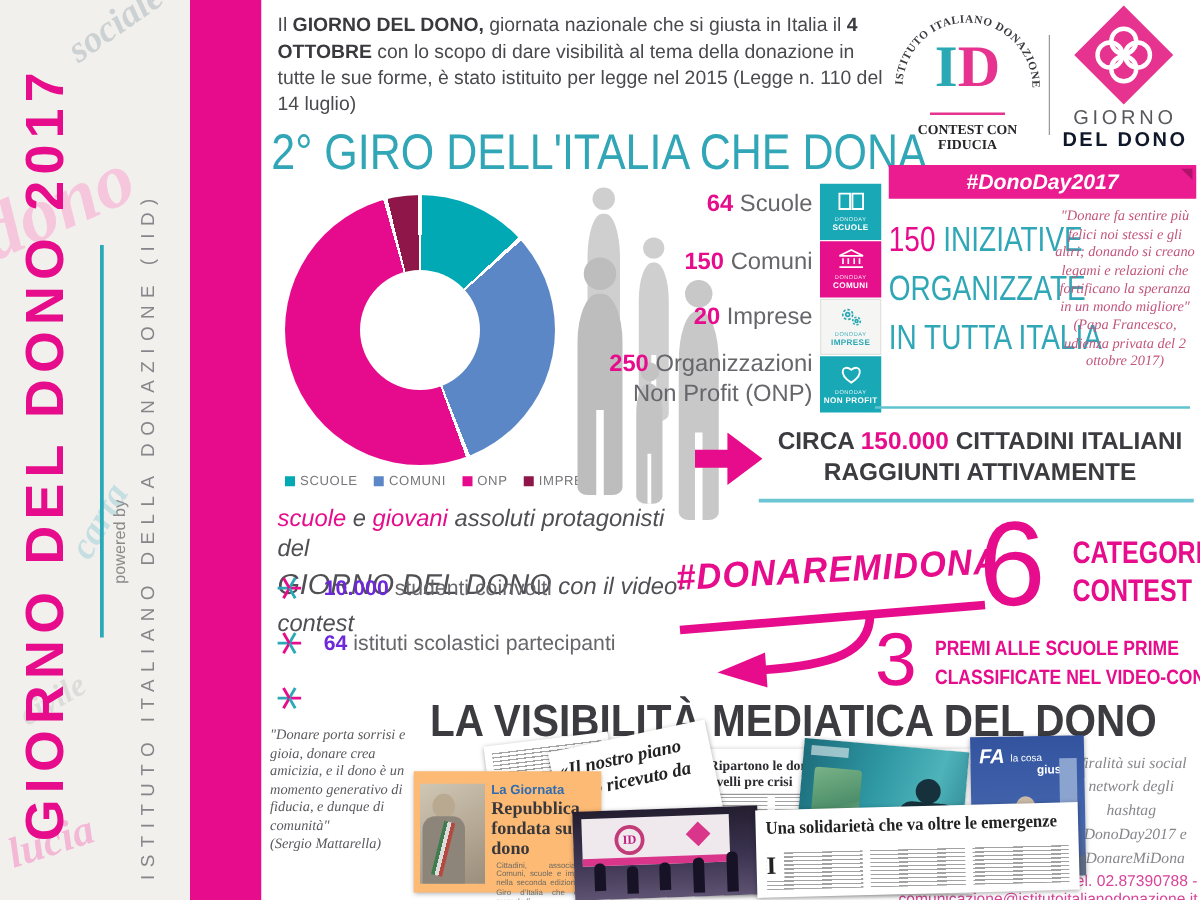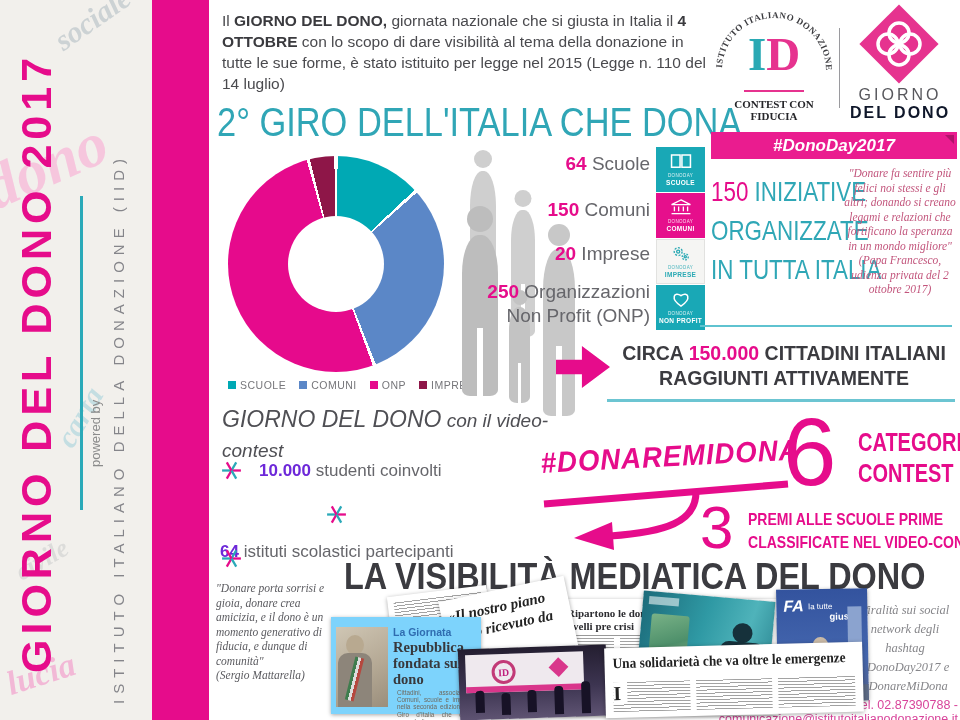--- a/index.html
+++ b/index.html
@@ -104,21 +104,21 @@
   .matta-q { position:absolute; left:216px; top:581px; width:124px; font-size:11.5px; line-height:14.5px; color:#5a5a5f; }
   .social-note { position:absolute; left:851px; top:601px; width:108px; text-align:center; font-size:12.5px; line-height:19px; color:#86868a; }
   .footer { position:absolute; left:556px; top:698px; width:402px; text-align:right; font-size:12.5px; color:#d8449a; }
 
   
   .card { position:absolute; background:#fff; box-shadow:0 1px 4px rgba(0,0,0,.35); }
   .ftext { background-image:repeating-linear-gradient(0deg, rgba(70,70,70,.5) 0 1px, transparent 1px 3.2px); }
   .c-tiny { left:390px; top:591px; width:100px; height:58px; transform:rotate(-7deg); z-index:1; padding:6px; }
   .c-nostro { left:446px; top:588px; width:128px; height:88px; transform:rotate(-12deg); z-index:2; padding:8px 6px; overflow:hidden;
               font-family:"Liberation Serif", serif; font-weight:bold; font-style:italic; font-size:15px; line-height:19px; color:#222; }
-  .c-giornata { left:331px; top:617px; width:150px; height:97px; background:#7dd3fc; z-index:3; }
+  .c-giornata { left:331px; top:617px; width:150px; height:97px; background:#fdba74; z-index:3; }
   .gio-img { position:absolute; left:5px; top:10px; width:52px; height:80px; background:linear-gradient(150deg,#cfc6b4,#b5a995 55%,#9a8e7c); overflow:hidden; }
   .gio-head { position:absolute; left:10px; top:8px; width:18px; height:20px; border-radius:50%; background:#b8a990; }
   .gio-body { position:absolute; left:2px; top:26px; width:34px; height:54px; border-radius:10px 10px 0 0; background:#8d857a; }
   .gio-sash { position:absolute; left:14px; top:30px; width:9px; height:44px; transform:rotate(14deg); background:linear-gradient(90deg,#3f7d4e 33%,#ddd 33% 66%,#b5483f 66%); }
   .gio-kick { position:absolute; left:62px; top:9px; font-size:10.5px; font-weight:bold; color:#2f6cb0; }
   .gio-head-line { position:absolute; left:62px; top:22px; width:84px; font-family:"Liberation Serif", serif; font-weight:bold; font-size:14.5px; line-height:16px; color:#38383c; }
   .gio-body-txt { position:absolute; left:66px; top:72px; width:78px; font-size:6.3px; line-height:7.2px; color:#6e6a60; text-align:justify; }
   .c-stage { left:459px; top:647px; width:148px; height:71px; transform:rotate(-2deg); z-index:4; background:linear-gradient(180deg,#241e30,#3c3450 55%,#5e5372); overflow:hidden; }
   .stage-back { position:absolute; left:7px; top:6px; width:118px; height:38px; background:#efe9ee; }
   .stage-ring { position:absolute; left:26px; top:6px; width:24px; height:24px; border:3px solid #c23a77; border-radius:50%; color:#c01f7d; font-family:"Liberation Serif", serif; font-weight:bold; font-size:10px; text-align:center; line-height:19px; }
@@ -295,36 +295,37 @@
 
   <div class="iniz"><b>150</b><span> INIZIATIVE</span><br><span>ORGANIZZATE</span><br><span>IN TUTTA ITALIA</span></div>
   <div class="papa-q quote"><span>"Donare fa sentire più felici noi stessi e gli altri; donando si creano legami e relazioni che fortificano la speranza in un mondo migliore"</span><br><span>(Papa Francesco, udienza privata del 2 ottobre 2017)</span></div>
   <div class="teal-line1"></div>
 
   <div class="arrow-right"></div>
   <div class="reach"><span>CIRCA </span><b>150.000</b><span> CITTADINI ITALIANI RAGGIUNTI ATTIVAMENTE</span></div>
   <div class="teal-line2"></div>
 
   <div class="cintro">
+    <div class="l1"><span class="mag">scuole</span><span> e </span><span class="mag">giovani</span><span> assoluti protagonisti del</span></div>
     <div class="l2"><span class="big">GIORNO DEL DONO</span><span> con il video-contest</span></div>
   </div>
   <div class="bullet" style="top:459px;">
     <svg width="23" height="23" viewBox="0 0 22 22">
         <g stroke-width="2.2">
           <line x1="11" y1="11" x2="20" y2="11" stroke="#e60c8b"></line>
           <line x1="11" y1="11" x2="2" y2="11" stroke="#2aa9b8"></line>
           <line x1="11" y1="11" x2="15.5" y2="3.2" stroke="#2aa9b8"></line>
           <line x1="11" y1="11" x2="6.5" y2="18.8" stroke="#e60c8b"></line>
           <line x1="11" y1="11" x2="15.5" y2="18.8" stroke="#2aa9b8"></line>
           <line x1="11" y1="11" x2="6.5" y2="3.2" stroke="#e60c8b"></line>
         </g>
       </svg>
     <span class="txt"><b>10.000</b> <span>studenti coinvolti</span></span>
   </div>
-  <div class="bullet" style="top:503px;flex-direction:column;">
+  <div class="bullet" style="top:503px;">
     <svg width="23" height="23" viewBox="0 0 22 22">
         <g stroke-width="2.2">
           <line x1="11" y1="11" x2="20" y2="11" stroke="#e60c8b"></line>
           <line x1="11" y1="11" x2="2" y2="11" stroke="#2aa9b8"></line>
           <line x1="11" y1="11" x2="15.5" y2="3.2" stroke="#2aa9b8"></line>
           <line x1="11" y1="11" x2="6.5" y2="18.8" stroke="#e60c8b"></line>
           <line x1="11" y1="11" x2="15.5" y2="18.8" stroke="#2aa9b8"></line>
           <line x1="11" y1="11" x2="6.5" y2="3.2" stroke="#e60c8b"></line>
         </g>
       </svg>
@@ -408,21 +409,21 @@
     <div class="sol-by"></div>
     <div class="sol-cols">
         <div class="rip-col ftext"></div>
         <div class="rip-col ftext"></div>
         <div class="rip-col ftext"></div>
       </div>
     <div class="sol-cap">I</div>
   </div>
   <div class="card c-tv2">
     <div class="tv2-fa">FA</div>
-    <div class="tv2-l2">la tutte</div>
+    <div class="tv2-l2">la cosa</div>
     <div class="tv2-l3">giusta</div>
     <div class="tv2-pillar"></div>
     <div class="tv2-phead"></div>
     <div class="tv2-pbody"></div>
     <div class="tv2-floor"></div>
   </div>
 
   <div class="social-note quote">Viralità sui social network degli hashtag #DonoDay2017 e #DonareMiDona</div>
   <div class="footer">Per informazioni: IID - Tel. 02.87390788 - comunicazione@istitutoitalianodonazione.it</div>
 </div>

